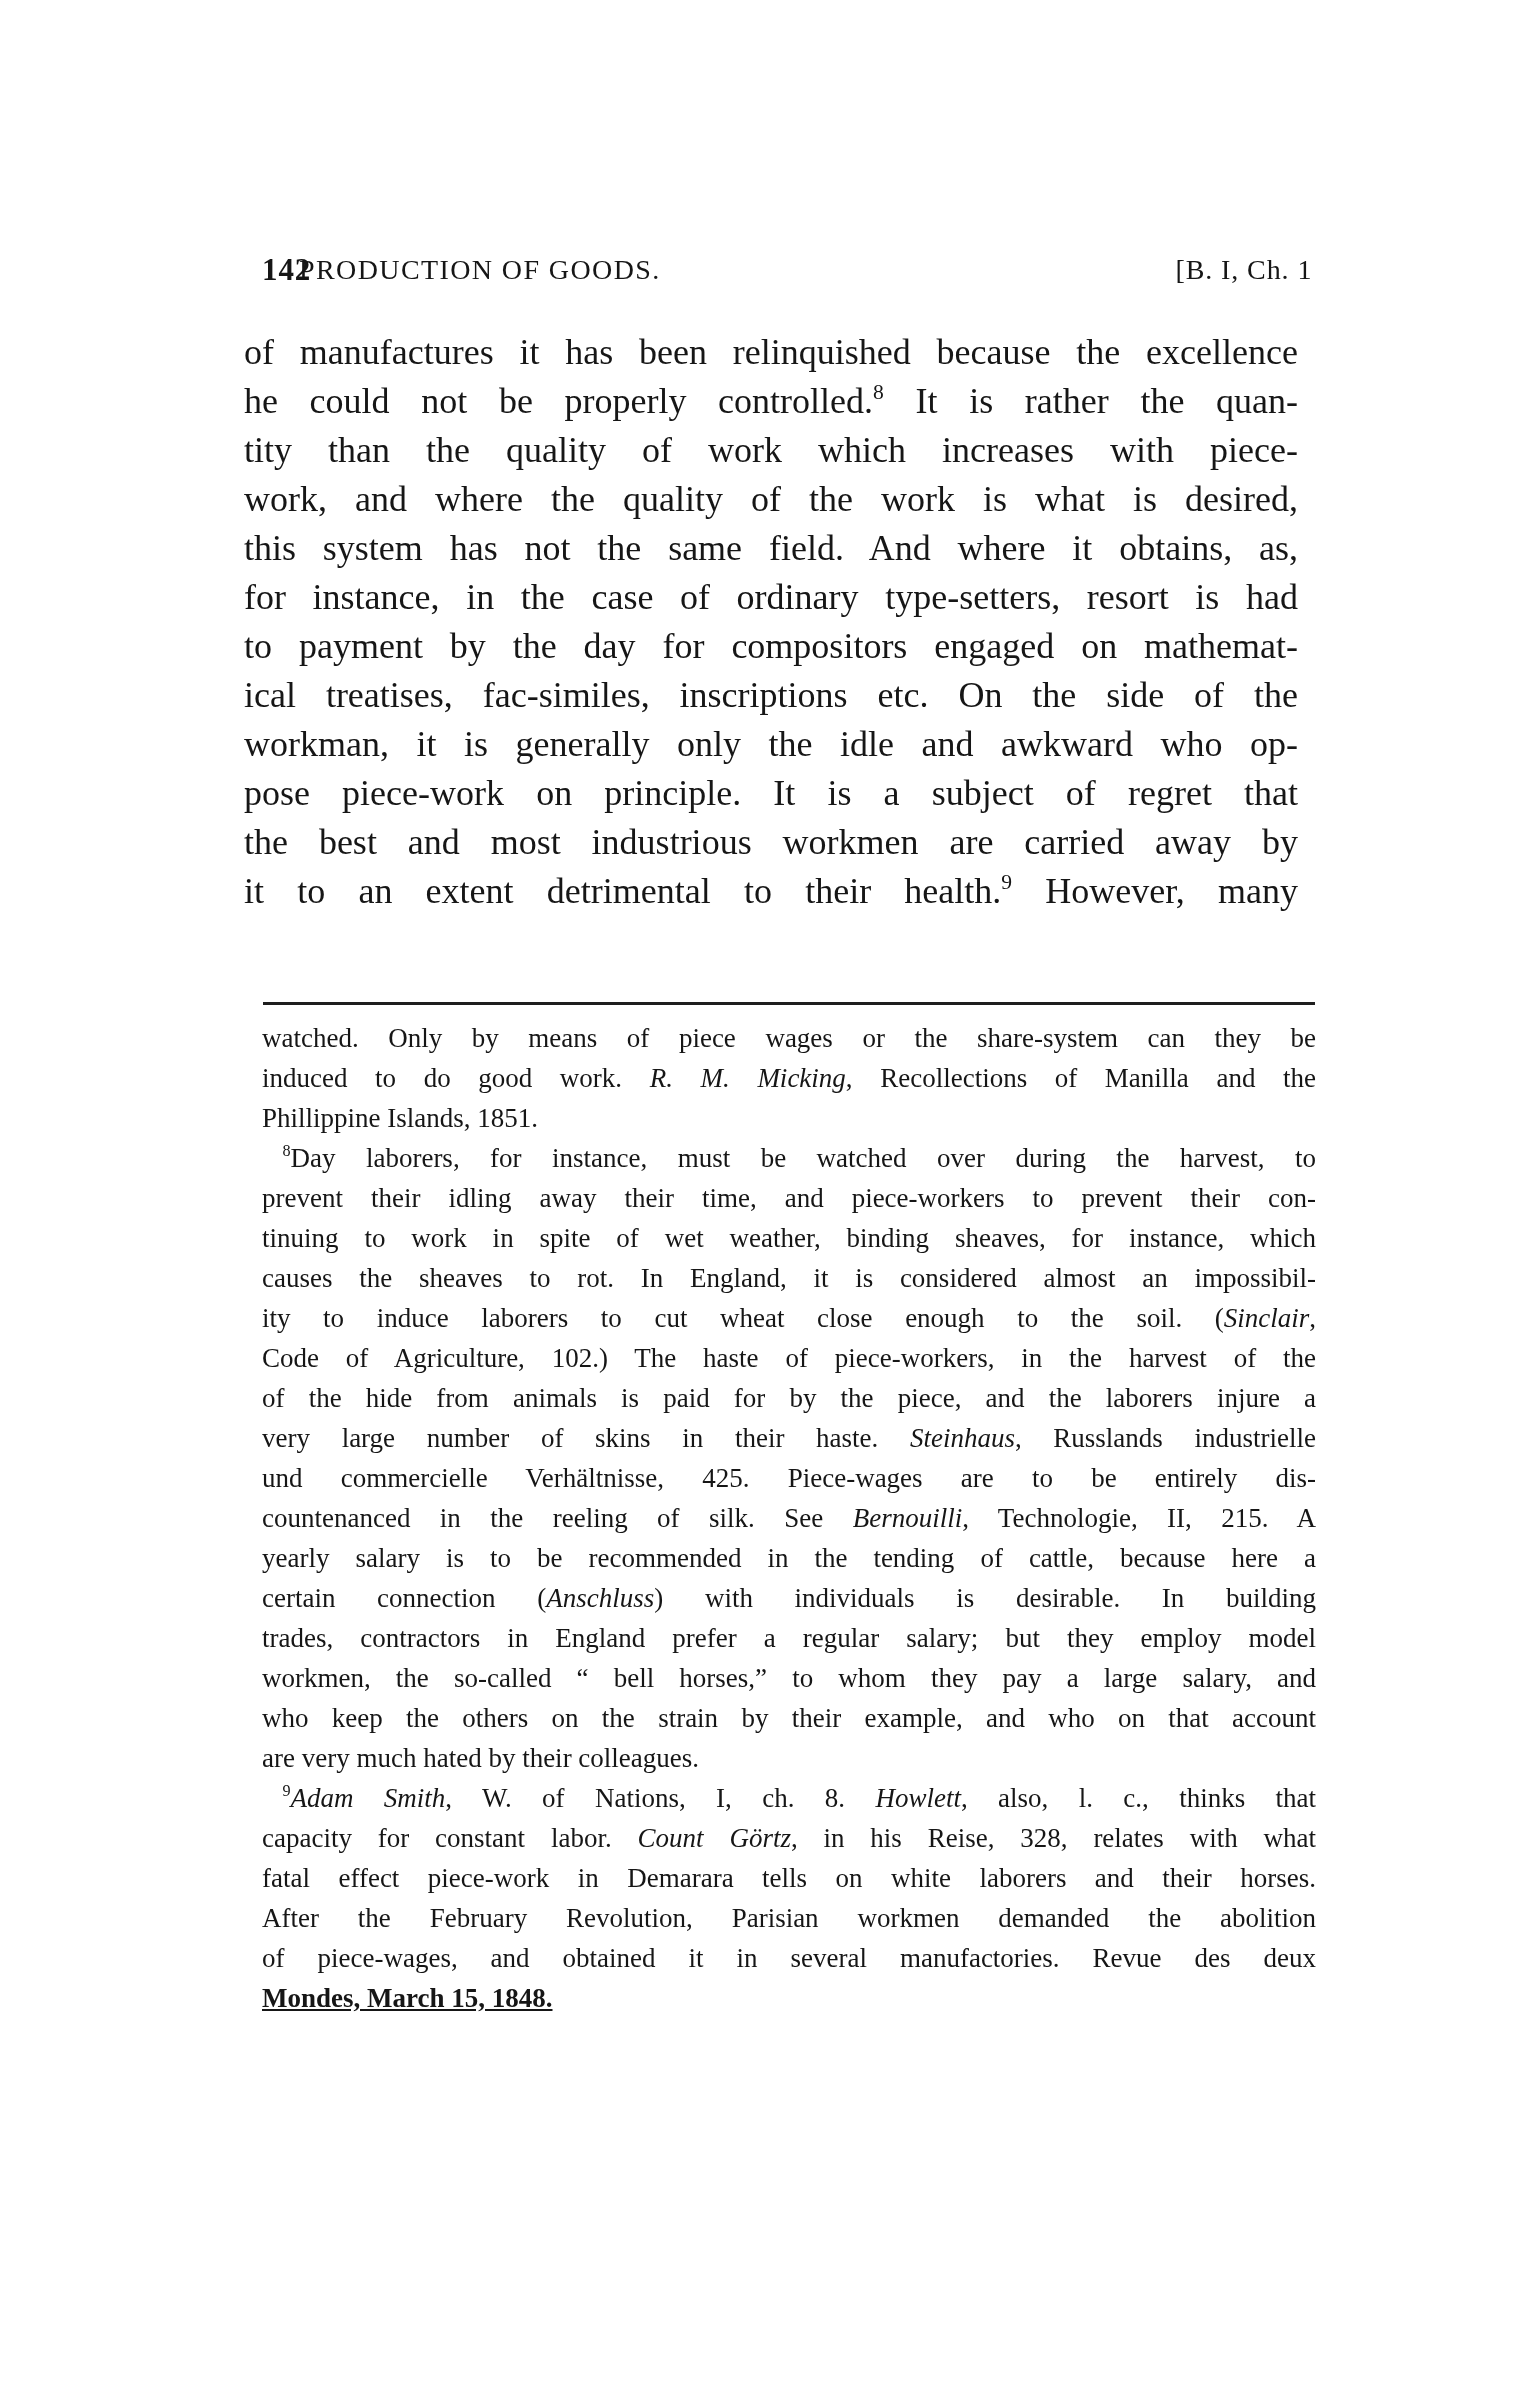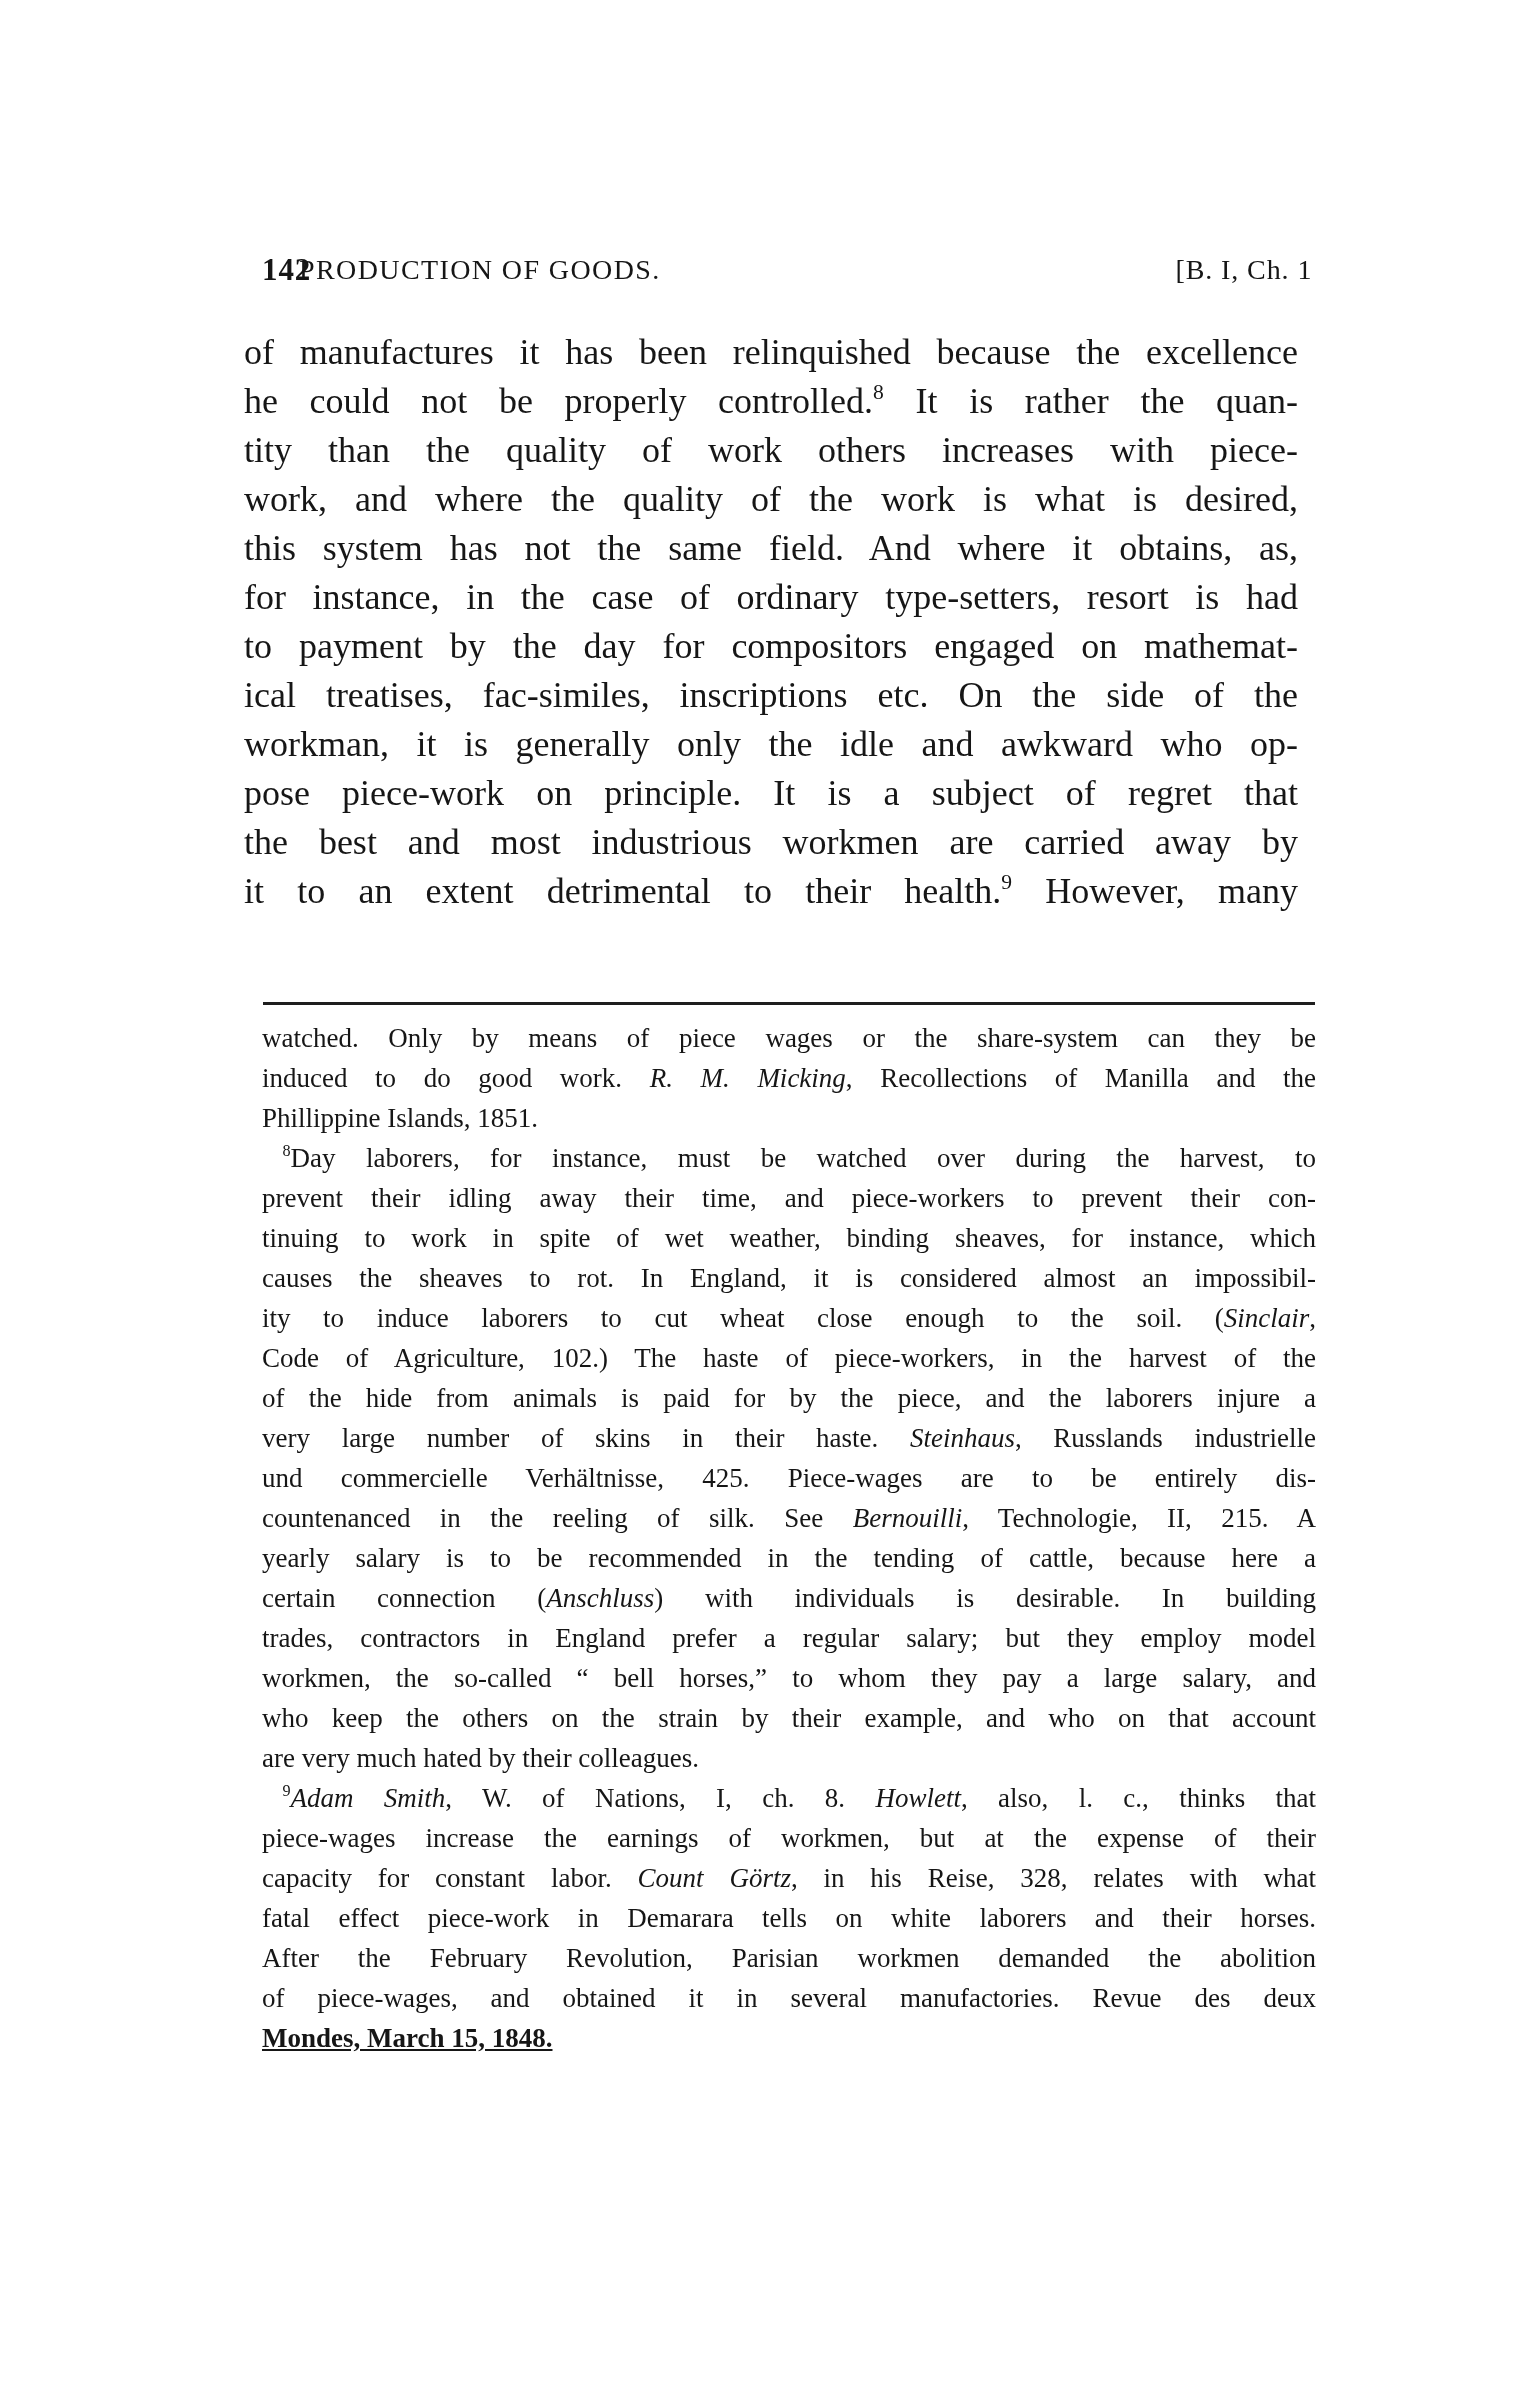--- a/index.html
+++ b/index.html
@@ -31,21 +31,21 @@
 
   <div class="running-head">
     <span class="rh-folio">142</span>
     <span class="rh-title">PRODUCTION OF GOODS.</span>
     <span class="rh-section">[B. I, Ch. 1</span>
   </div>
 
   <div class="body-text" id="body-text">
       <div class="line"><span>of manufactures it has been relinquished because the excellence</span></div>
       <div class="line"><span>he could not be properly controlled.</span><sup>8</sup><span> It is rather the quan-</span></div>
-      <div class="line"><span>tity than the quality of work others increases with piece-</span></div>
+      <div class="line"><span>tity than the quality of work which increases with piece-</span></div>
       <div class="line"><span>work, and where the quality of the work is what is desired,</span></div>
       <div class="line"><span>this system has not the same field. And where it obtains, as,</span></div>
       <div class="line"><span>for instance, in the case of ordinary type-setters, resort is had</span></div>
       <div class="line"><span>to payment by the day for compositors engaged on mathemat-</span></div>
       <div class="line"><span>ical treatises, fac-similes, inscriptions etc. On the side of the</span></div>
       <div class="line"><span>workman, it is generally only the idle and awkward who op-</span></div>
       <div class="line"><span>pose piece-work on principle. It is a subject of regret that</span></div>
       <div class="line"><span>the best and most industrious workmen are carried away by</span></div>
       <div class="line"><span>it to an extent detrimental to their health.</span><sup>9</sup><span> However, many</span></div>
     </div>
@@ -66,21 +66,20 @@
       <div class="fline"><span>very large number of skins in their haste. </span><em>Steinhaus</em><span>, Russlands industrielle</span></div>
       <div class="fline"><span>und commercielle Verhältnisse, 425. Piece-wages are to be entirely dis-</span></div>
       <div class="fline"><span>countenanced in the reeling of silk. See </span><em>Bernouilli</em><span>, Technologie, II, 215. A</span></div>
       <div class="fline"><span>yearly salary is to be recommended in the tending of cattle, because here a</span></div>
       <div class="fline"><span>certain connection (</span><em>Anschluss</em><span>) with individuals is desirable. In building</span></div>
       <div class="fline"><span>trades, contractors in England prefer a regular salary; but they employ model</span></div>
       <div class="fline"><span>workmen, the so-called “ bell horses,” to whom they pay a large salary, and</span></div>
       <div class="fline"><span>who keep the others on the strain by their example, and who on that account</span></div>
       <div class="fline left"><span>are very much hated by their colleagues.</span></div>
       <div class="fline indent"><sup>9</sup><em>Adam Smith</em><span>, W. of Nations, I, ch. 8. </span><em>Howlett</em><span>, also, l. c., thinks that</span></div>
-      <div class="fline"><span>piece-wages increase the earnings of workmen, but at the expense of their</span></div>
       <div class="fline"><span>capacity for constant labor. </span><em>Count Görtz</em><span>, in his Reise, 328, relates with what</span></div>
       <div class="fline"><span>fatal effect piece-work in Demarara tells on white laborers and their horses.</span></div>
       <div class="fline"><span>After the February Revolution, Parisian workmen demanded the abolition</span></div>
       <div class="fline"><span>of piece-wages, and obtained it in several manufactories. Revue des deux</span></div>
       <div class="fline left bold"><span>Mondes, March 15, 1848.</span></div>
     </div>
 
 </div>
 
 

